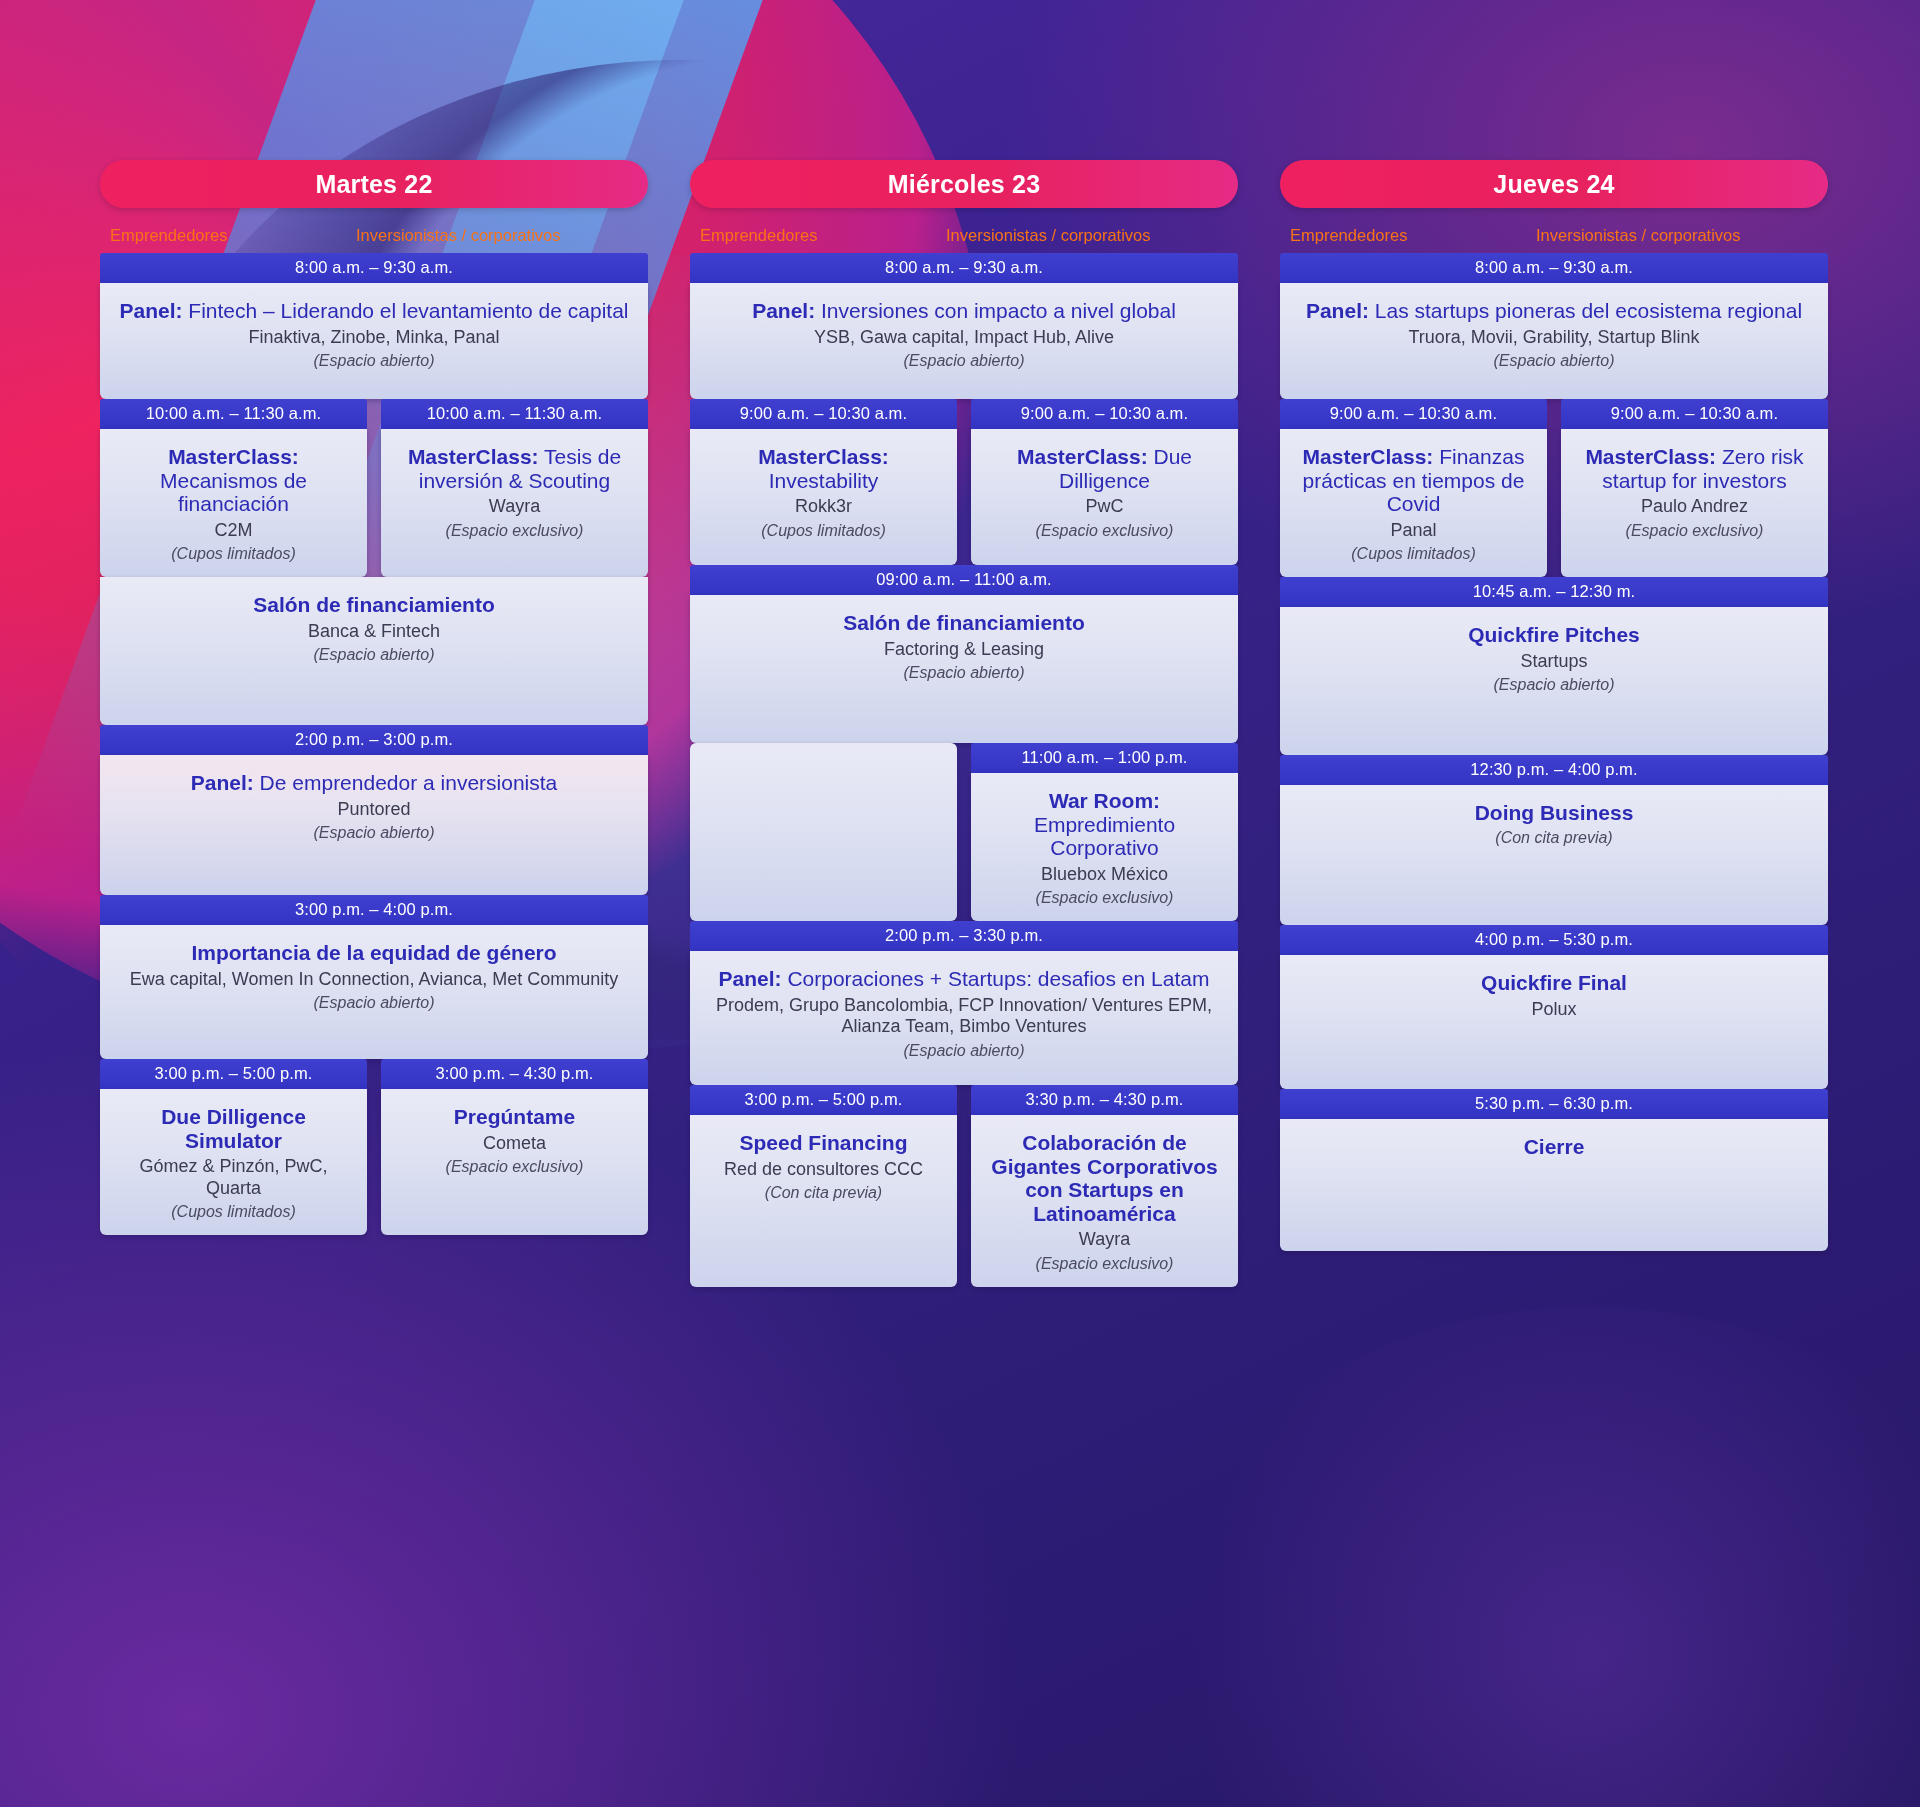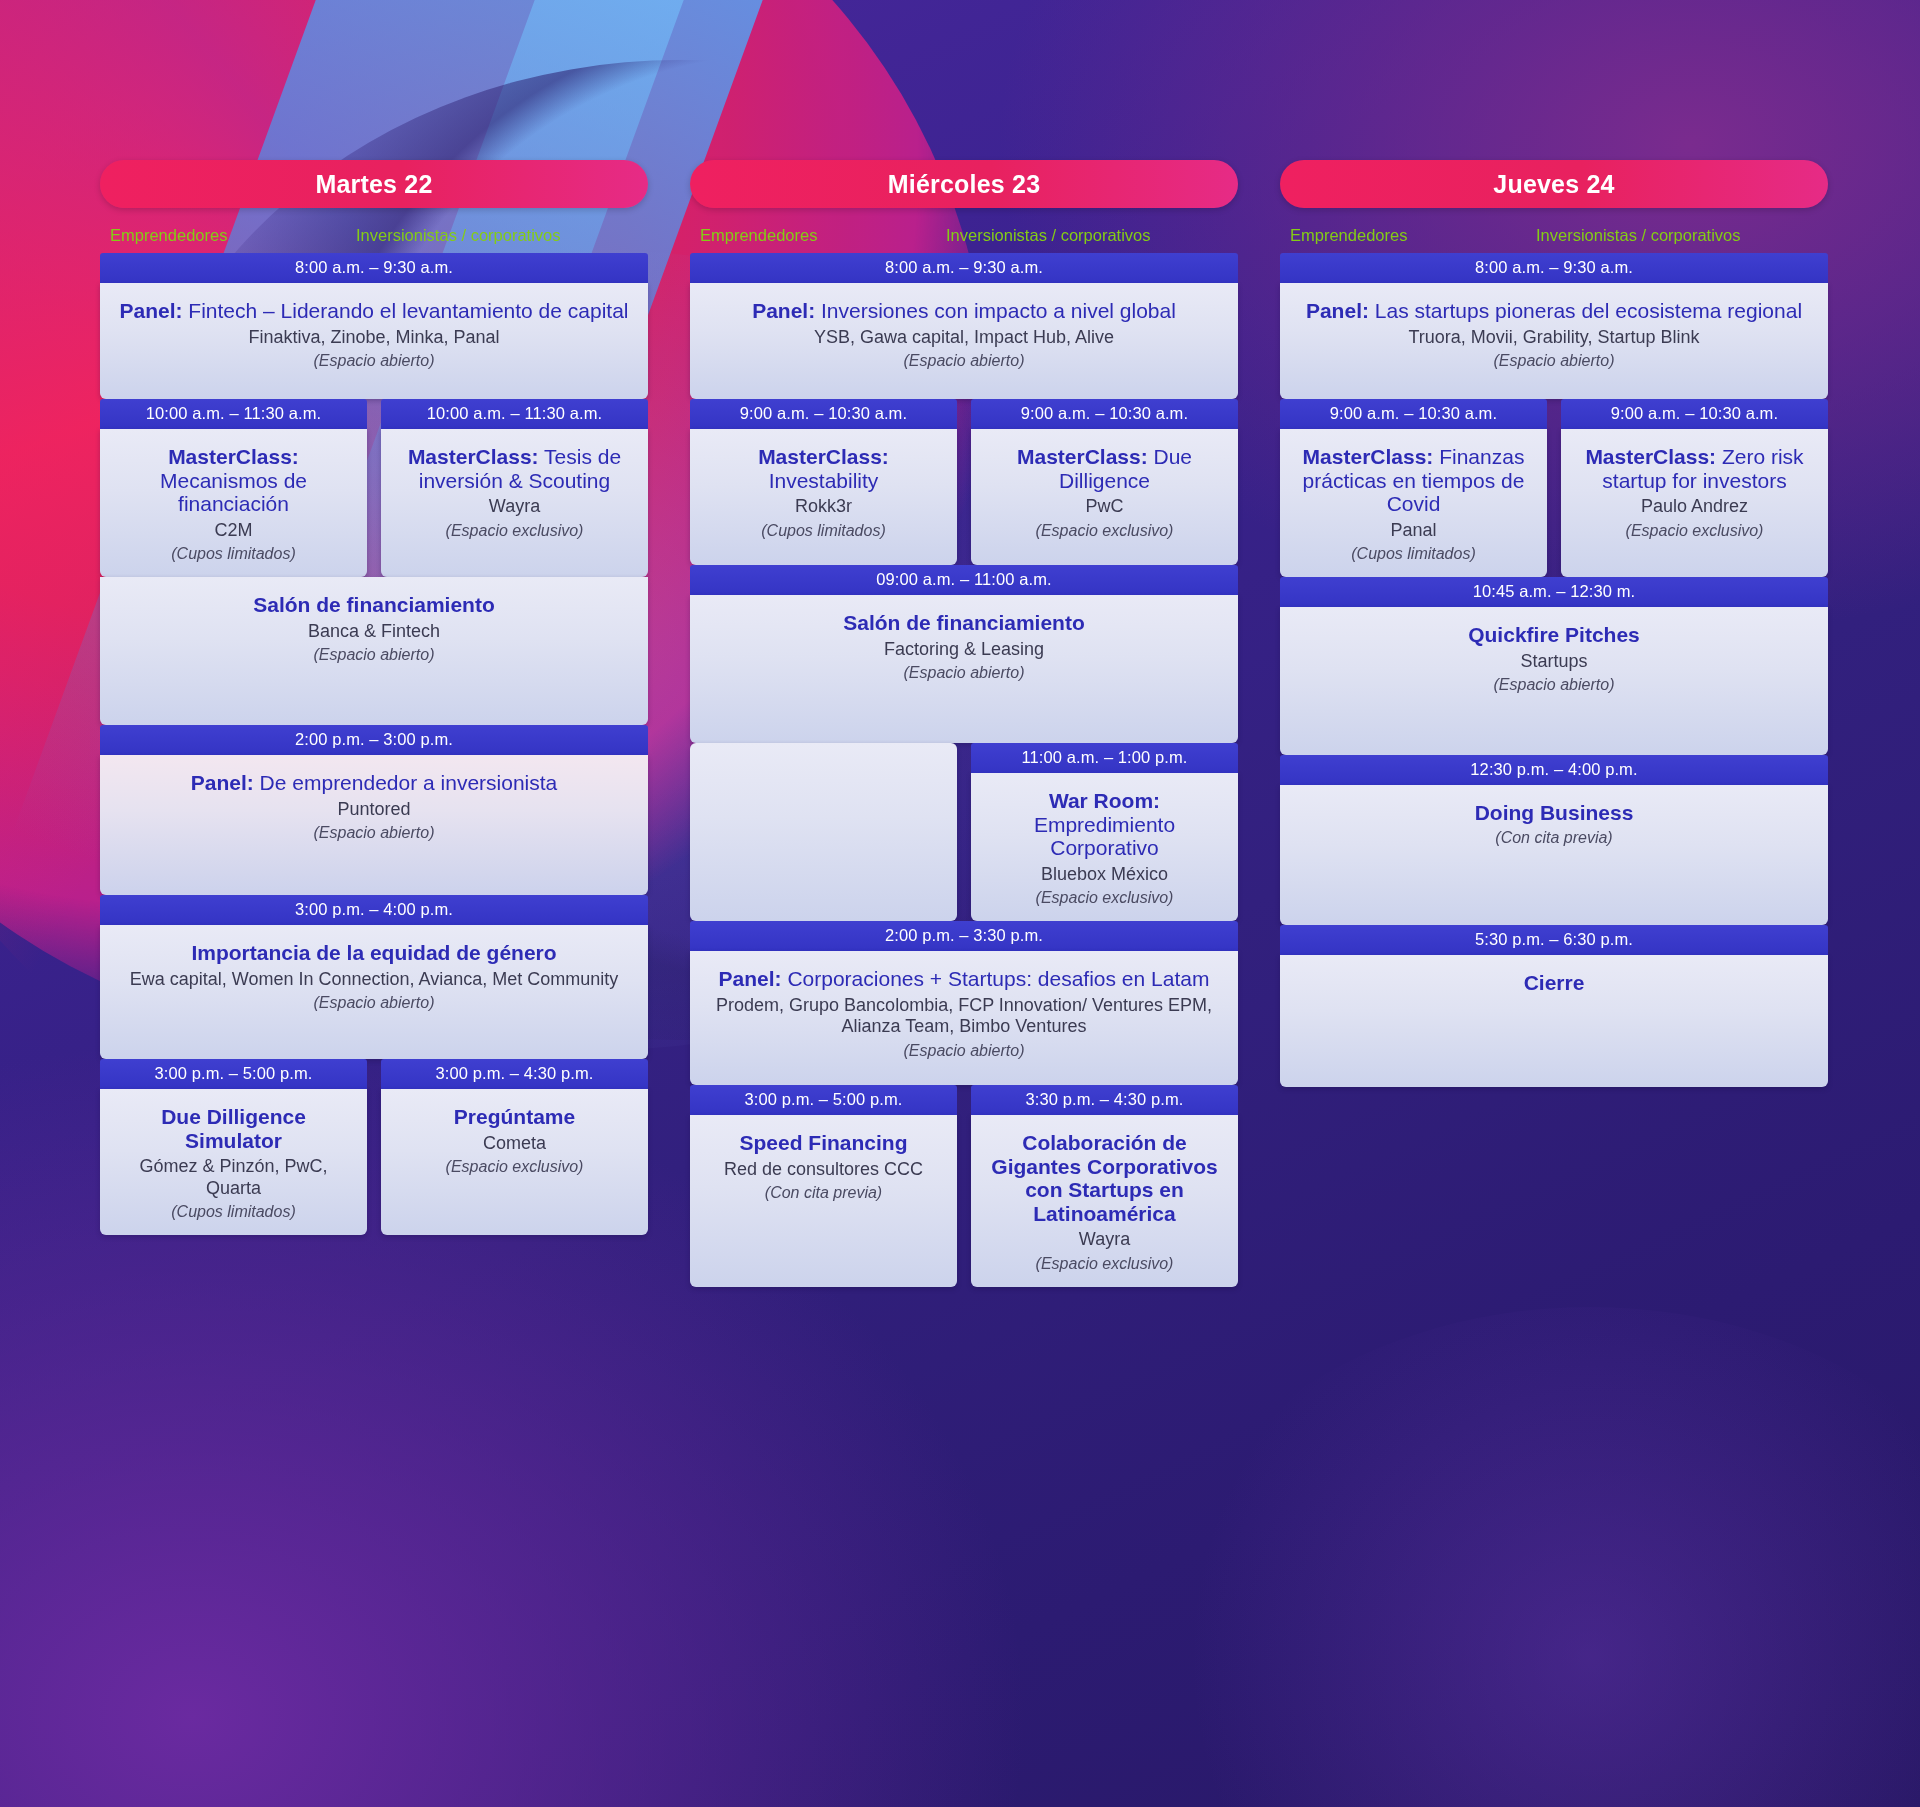--- a/index.html
+++ b/index.html
@@ -102,21 +102,21 @@
     display: flex;
     align-items: center;
     justify-content: center;
     letter-spacing: .2px;
     box-shadow: 0 2px 6px rgba(0,0,0,.18);
   }
 
   .audience {
     display: flex;
     margin: 18px 0 8px 0;
-    color: #84cc16;
+    color: #f97316;
     font-size: 16.5px;
   }
   .audience .a1 { width: 256px; padding-left: 10px; }
   .audience .a2 { flex: 1; }
 
   .rows { display: flex; flex-direction: column; }
 
   .row { display: flex; gap: 14px; }
   .cell { flex: 1; display: flex; flex-direction: column; }
   .cell.half { width: 267px; flex: none; }
@@ -403,20 +403,29 @@
           </div>
           <div class="row r4">
             <div class="cell">
               <div class="timeBar">12:30 p.m. – 4:00 p.m.</div>
               <div class="body">
                 <div class="title"><span></span><span class="">Doing Business</span></div>
                 <div class="note">(Con cita previa)</div>
               </div>
             </div>
           </div>
+          <div class="row r5">
+            <div class="cell">
+              <div class="timeBar">4:00 p.m.  – 5:30 p.m.</div>
+              <div class="body">
+                <div class="title"><span></span><span class="">Quickfire Final</span></div>
+                <div class="subtitle">Polux</div>
+              </div>
+            </div>
+          </div>
           <div class="row r6">
             <div class="cell">
               <div class="timeBar">5:30 p.m.  – 6:30 p.m.</div>
               <div class="body">
                 <div class="title"><span></span><span class="">Cierre</span></div>
               </div>
             </div>
           </div>
         </div>
       </div>

